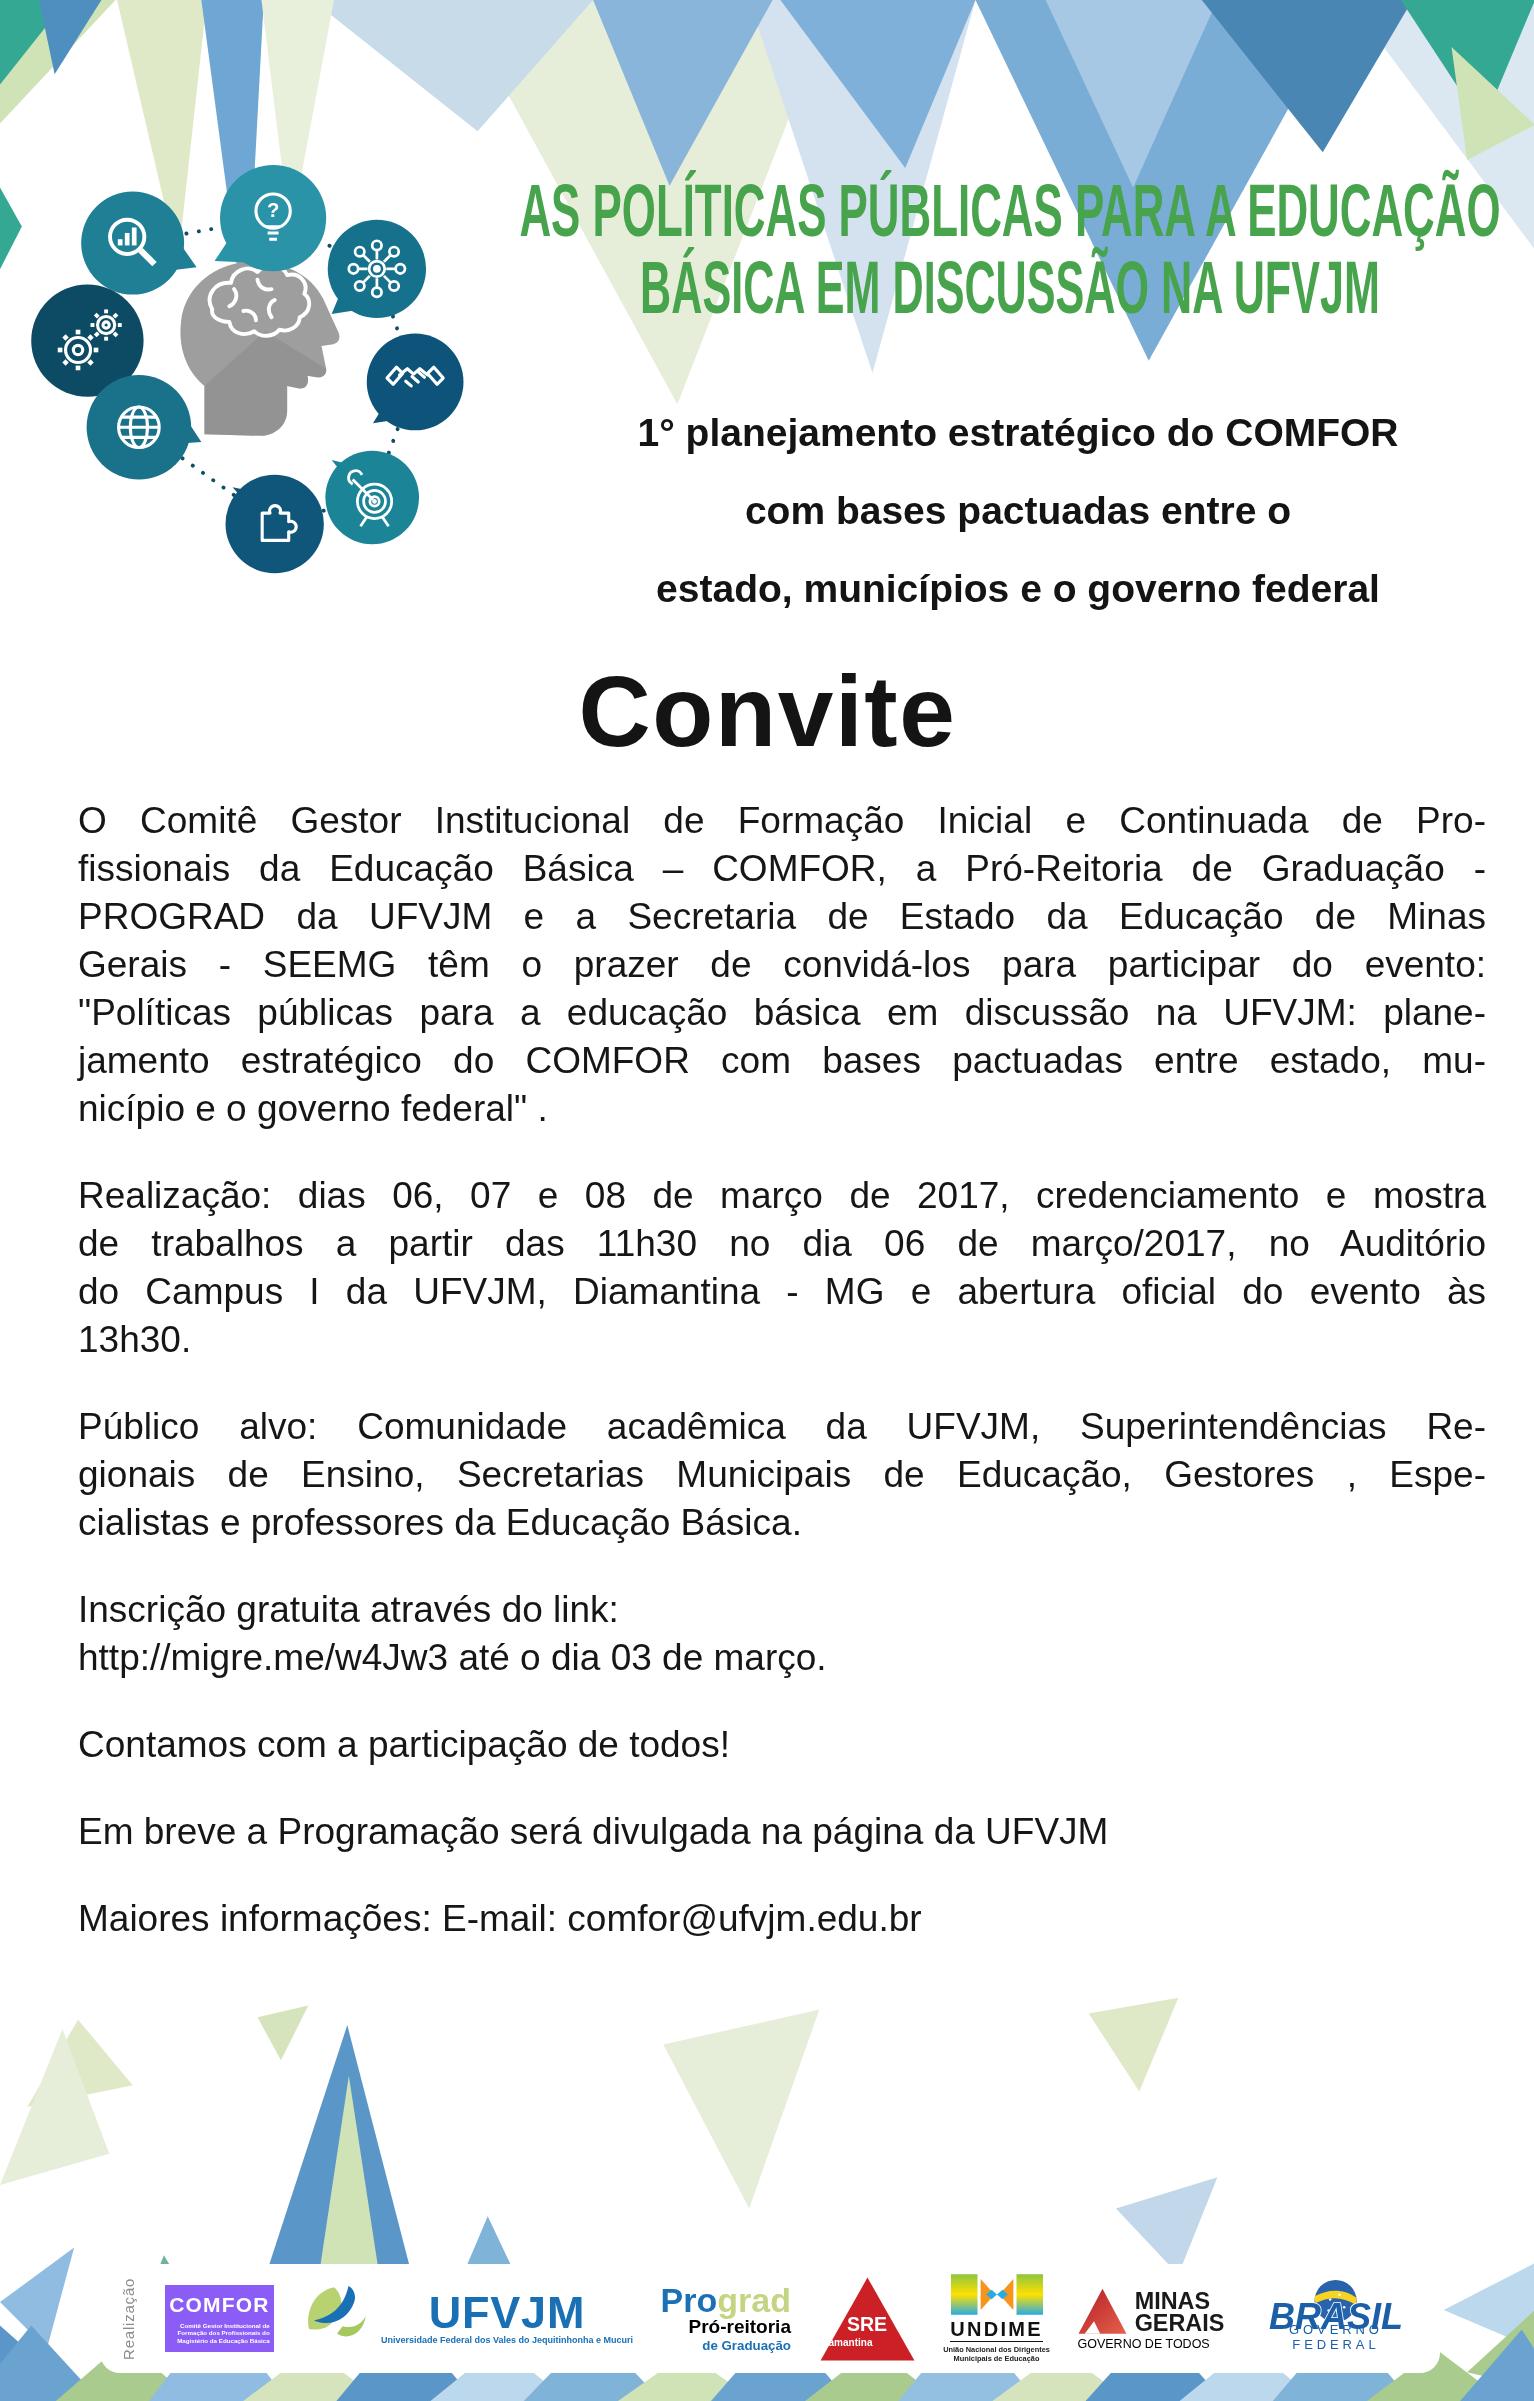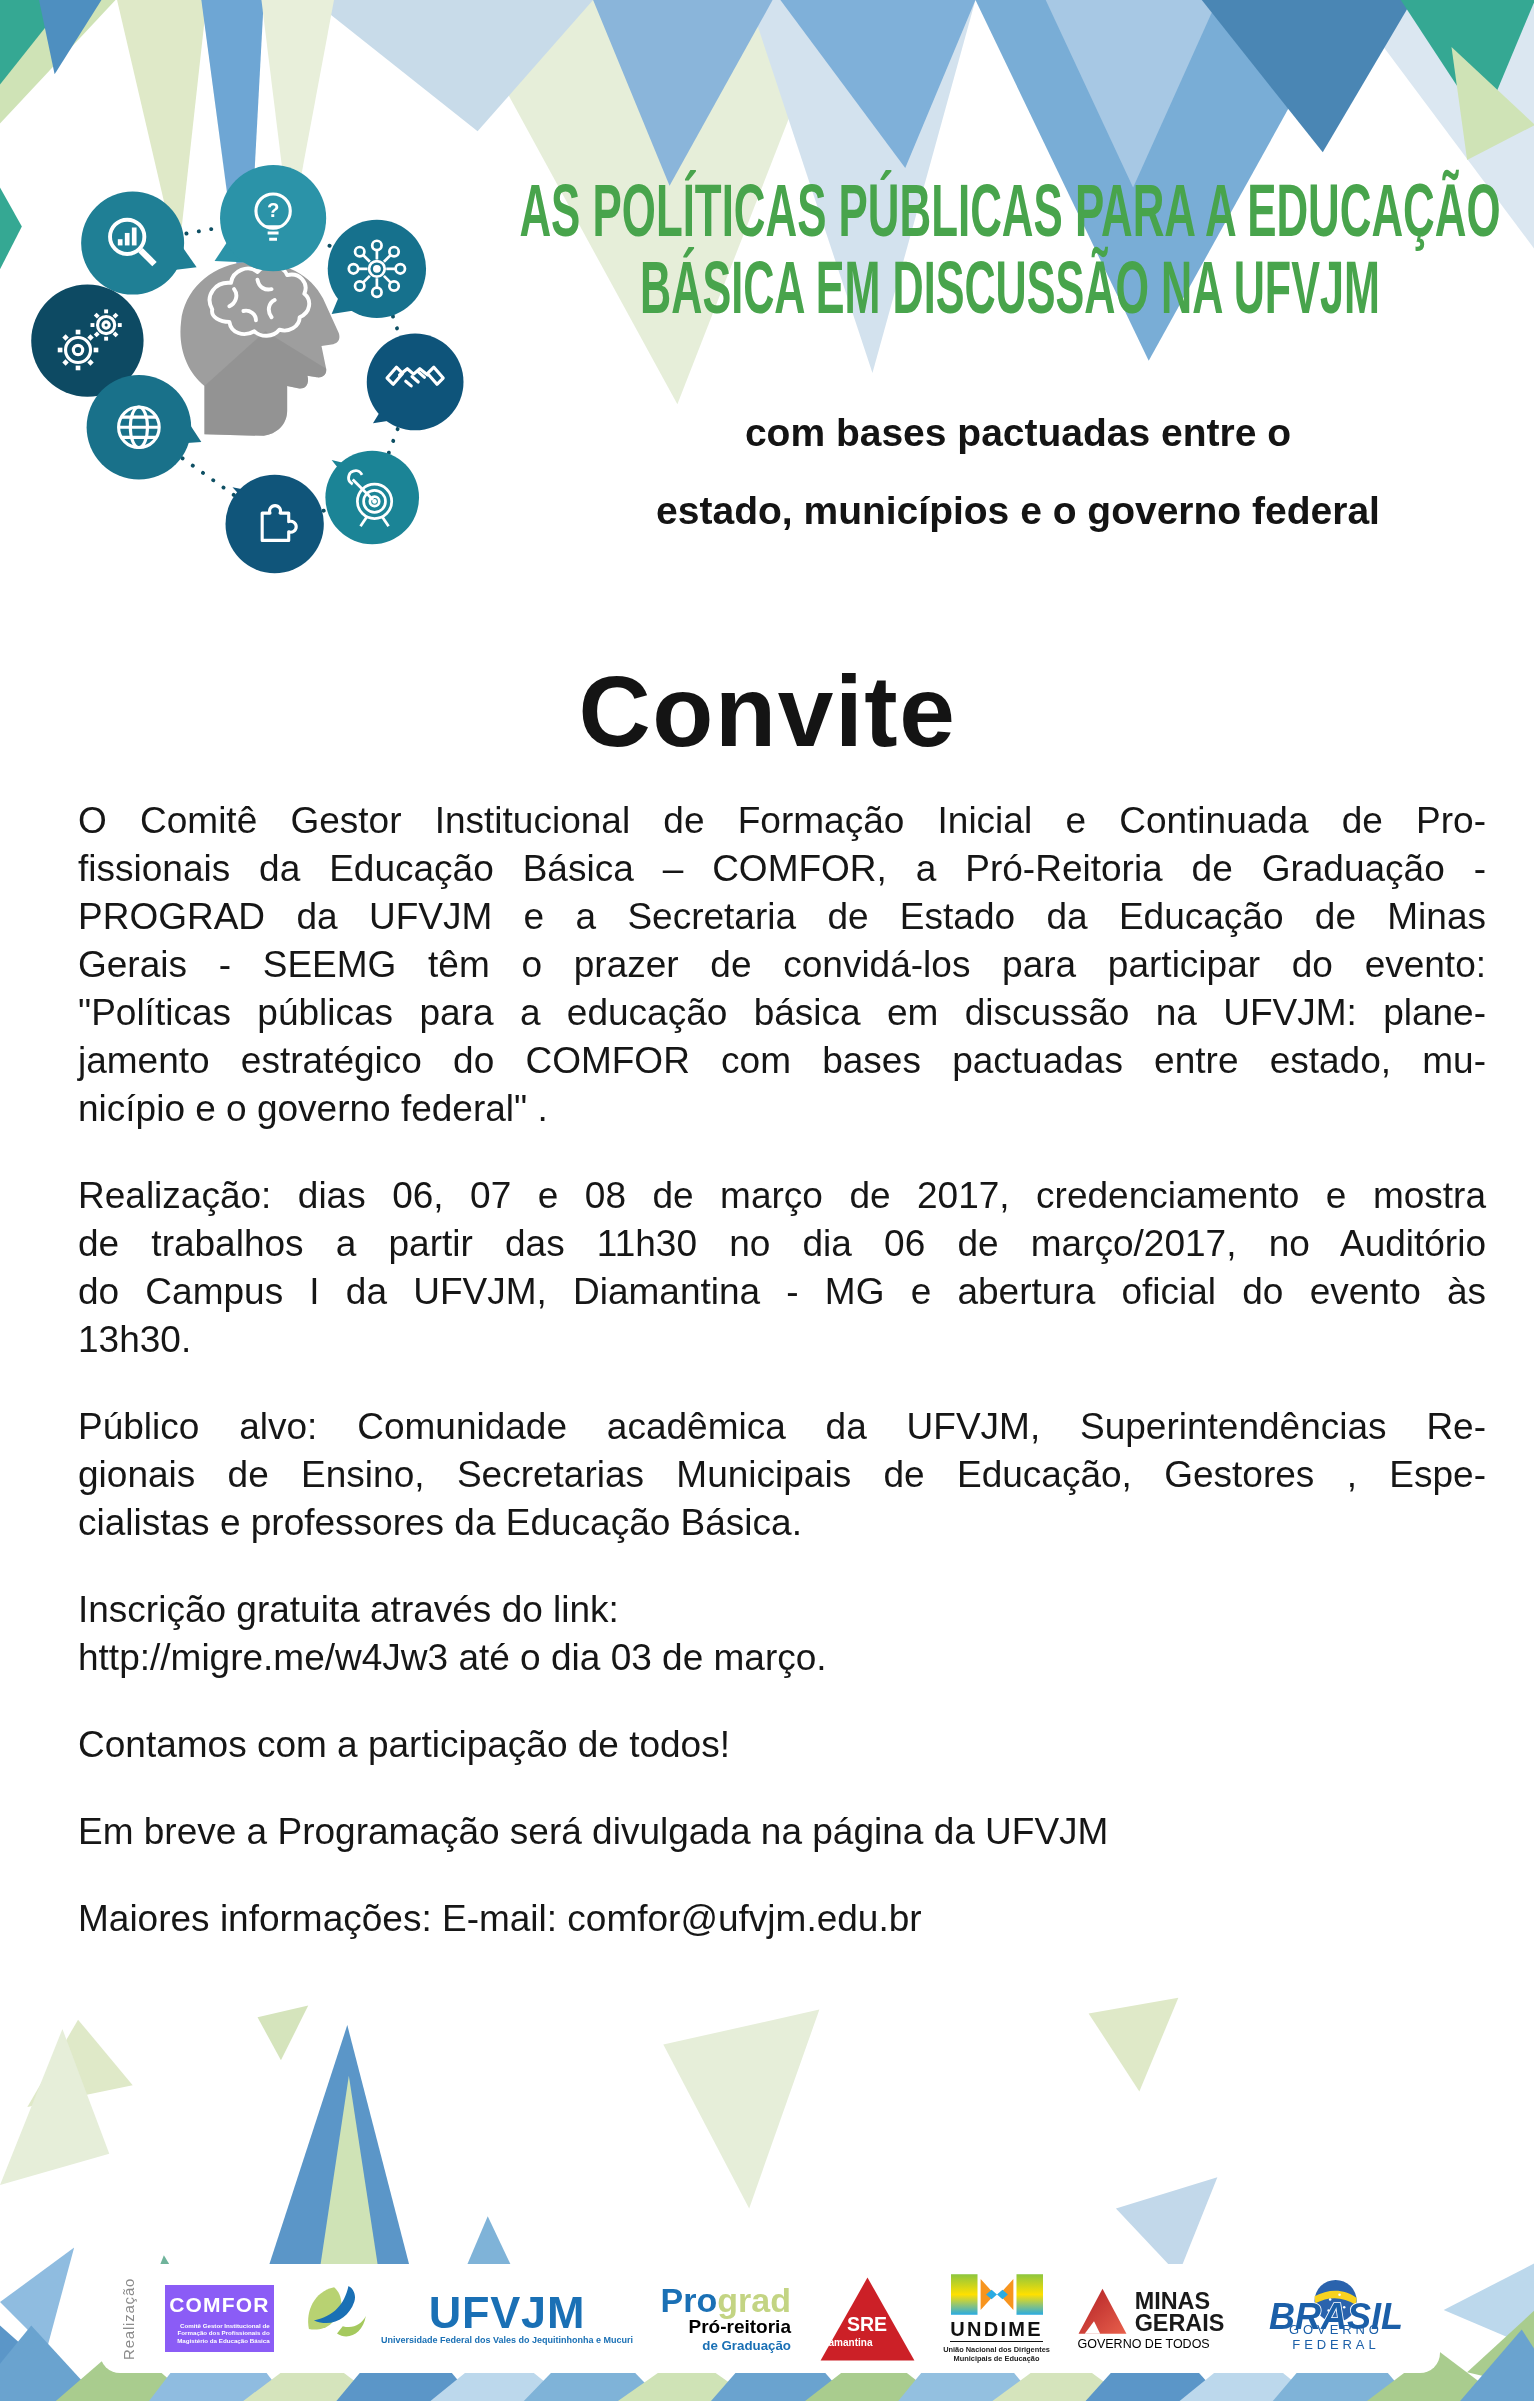--- a/index.html
+++ b/index.html
@@ -290,20 +290,21 @@
       <path d="M336,473 h10 a7,7 0 1 1 13,0 h11 v11 a7,7 0 1 1 0,13 v11 h-34 z" stroke="#ffffff" stroke-width="4" fill="none" stroke-linejoin="round"></path>
     </g>
   </svg>
 
   <svg id="titleSvg" width="1022" height="183" viewBox="0 0 1310 235">
     <text x="655" y="98" text-anchor="middle" font-size="96" textLength="1260" lengthAdjust="spacingAndGlyphs">AS POLÍTICAS PÚBLICAS PARA A EDUCAÇÃO</text>
     <text x="655" y="196" text-anchor="middle" font-size="96" textLength="950" lengthAdjust="spacingAndGlyphs">BÁSICA EM DISCUSSÃO NA UFVJM</text>
   </svg>
 
   <div class="subtitle">
+    <div>1°  planejamento estratégico do COMFOR</div>
     <div>com bases pactuadas entre o</div>
     <div>estado, municípios e o governo federal</div>
   </div>
 
   <div class="convite">Convite</div>
 
   <div class="bodytext">
     <div class="para">
       <div class="ln j">O Comitê Gestor  Institucional de Formação Inicial e Continuada de Pro-</div>
       <div class="ln j">fissionais da Educação Básica – COMFOR, a Pró-Reitoria de Graduação -</div>

